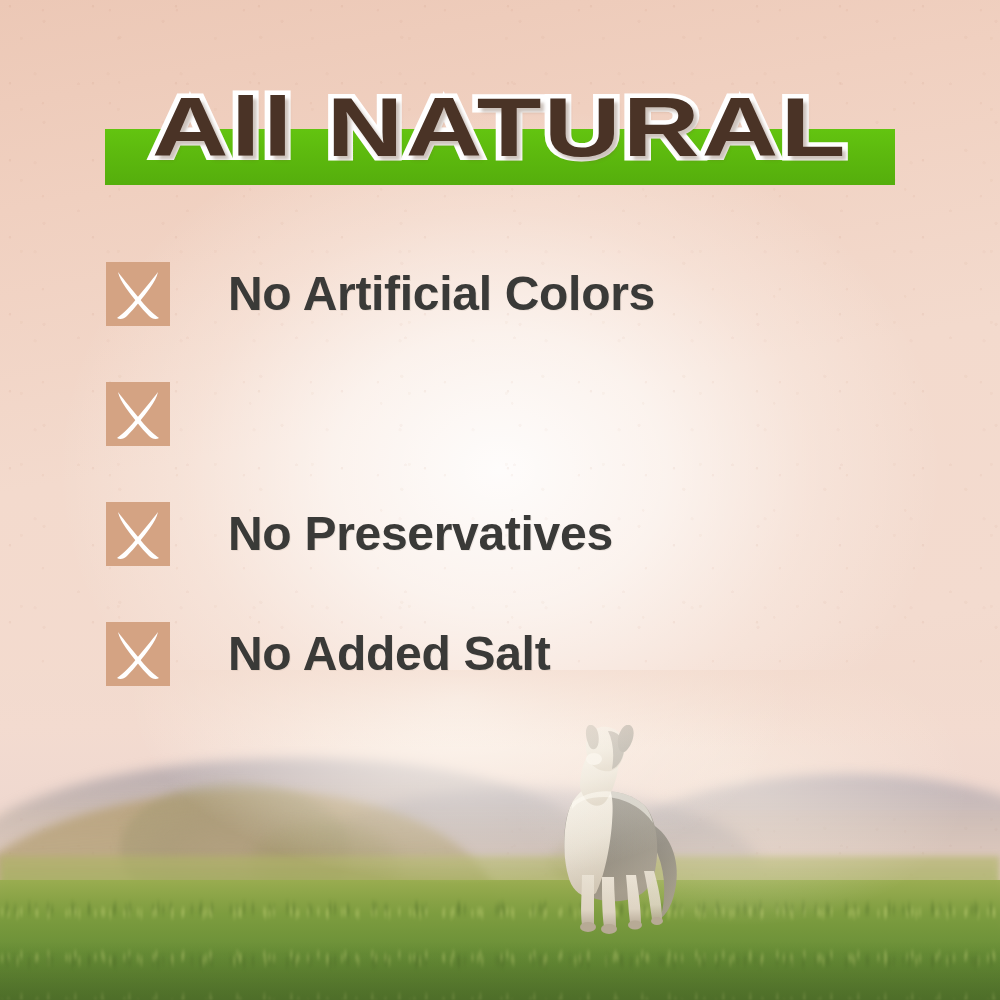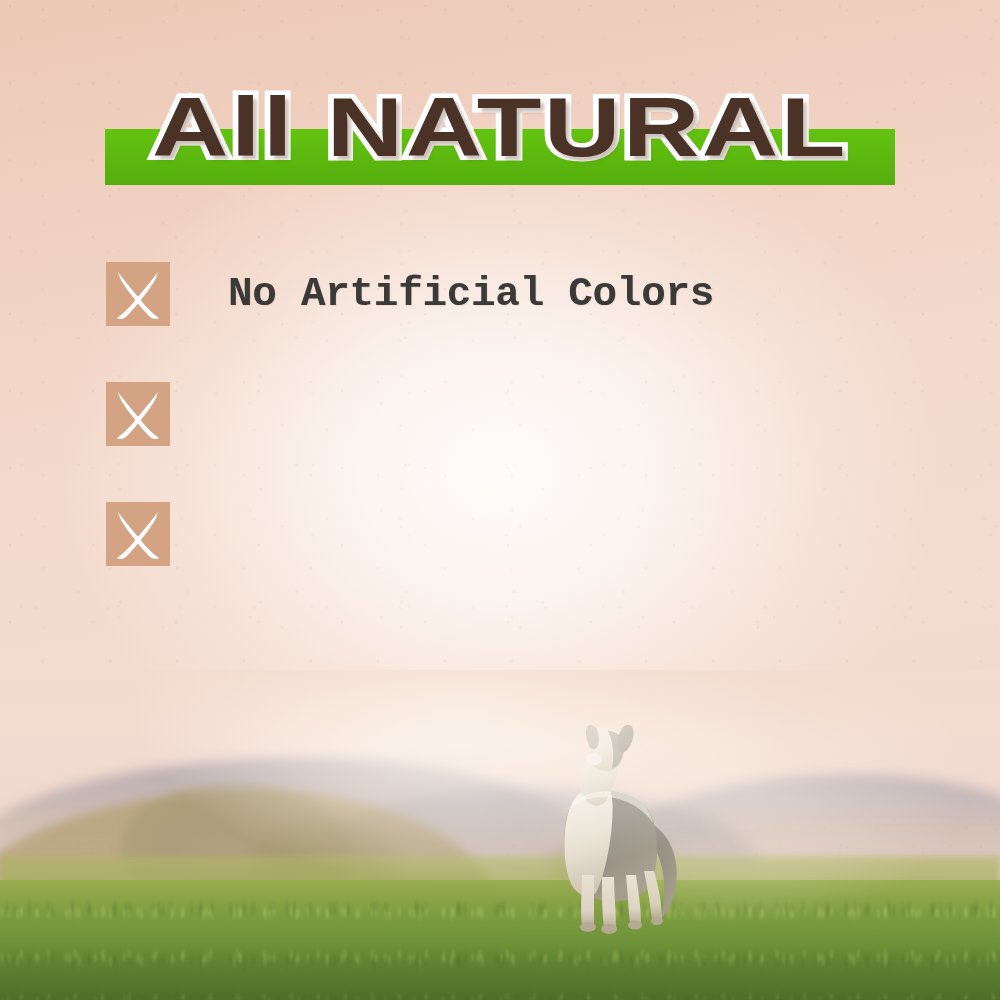--- a/index.html
+++ b/index.html
@@ -210,23 +210,23 @@
   .xbox {
     position:relative;
     width:64px; height:64px;
     flex:0 0 64px;
     background:#D4A383;
   }
   .xbox svg { position:absolute; inset:0; width:100%; height:100%; }
 
   .claim-label {
     margin-left:58px;
-    font-family:Liberation Mono, monospace;
+    font-family:Liberation Sans, sans-serif;
     font-weight:bold;
-    font-size:41px;
+    font-size:48px;
     line-height:64px;
     color:#3A3A38;
     letter-spacing:-0.3px;
     white-space:nowrap;
     text-shadow:1px 1px 0 rgba(120,95,80,.10);
   }
 </style>
 </head>
 <body>
 
@@ -325,25 +325,35 @@
 
     <div class="claim-row">
       <div class="xbox">
         <svg viewBox="0 0 64 64" xmlns="http://www.w3.org/2000/svg">
           <path d="M12 10 C18 18 28 30 33 36 C39 44 47 52 53 56 C50 58 46 57 43 54 C35 46 26 34 20 26 C16 20 13 15 12 10 Z" fill="#FFFFFF"></path>
           <path d="M52 10 C46 18 36 30 31 36 C25 44 17 52 11 56 C14 58 18 57 21 54 C29 46 38 34 44 26 C48 20 51 15 52 10 Z" fill="#FFFFFF"></path>
         </svg>
       </div>
     </div>
 
-
     <div class="claim-row">
       <div class="xbox">
         <svg viewBox="0 0 64 64" xmlns="http://www.w3.org/2000/svg">
           <path d="M12 10 C18 18 28 30 33 36 C39 44 47 52 53 56 C50 58 46 57 43 54 C35 46 26 34 20 26 C16 20 13 15 12 10 Z" fill="#FFFFFF"></path>
           <path d="M52 10 C46 18 36 30 31 36 C25 44 17 52 11 56 C14 58 18 57 21 54 C29 46 38 34 44 26 C48 20 51 15 52 10 Z" fill="#FFFFFF"></path>
         </svg>
       </div>
+      <div class="claim-label">No Preservatives</div>
+    </div>
+
+    <div class="claim-row">
+      <div class="xbox">
+        <svg viewBox="0 0 64 64" xmlns="http://www.w3.org/2000/svg">
+          <path d="M12 10 C18 18 28 30 33 36 C39 44 47 52 53 56 C50 58 46 57 43 54 C35 46 26 34 20 26 C16 20 13 15 12 10 Z" fill="#FFFFFF"></path>
+          <path d="M52 10 C46 18 36 30 31 36 C25 44 17 52 11 56 C14 58 18 57 21 54 C29 46 38 34 44 26 C48 20 51 15 52 10 Z" fill="#FFFFFF"></path>
+        </svg>
+      </div>
+      <div class="claim-label">No Added Salt</div>
     </div>
 
   </div>
 
 </div>
 
 </body></html>

